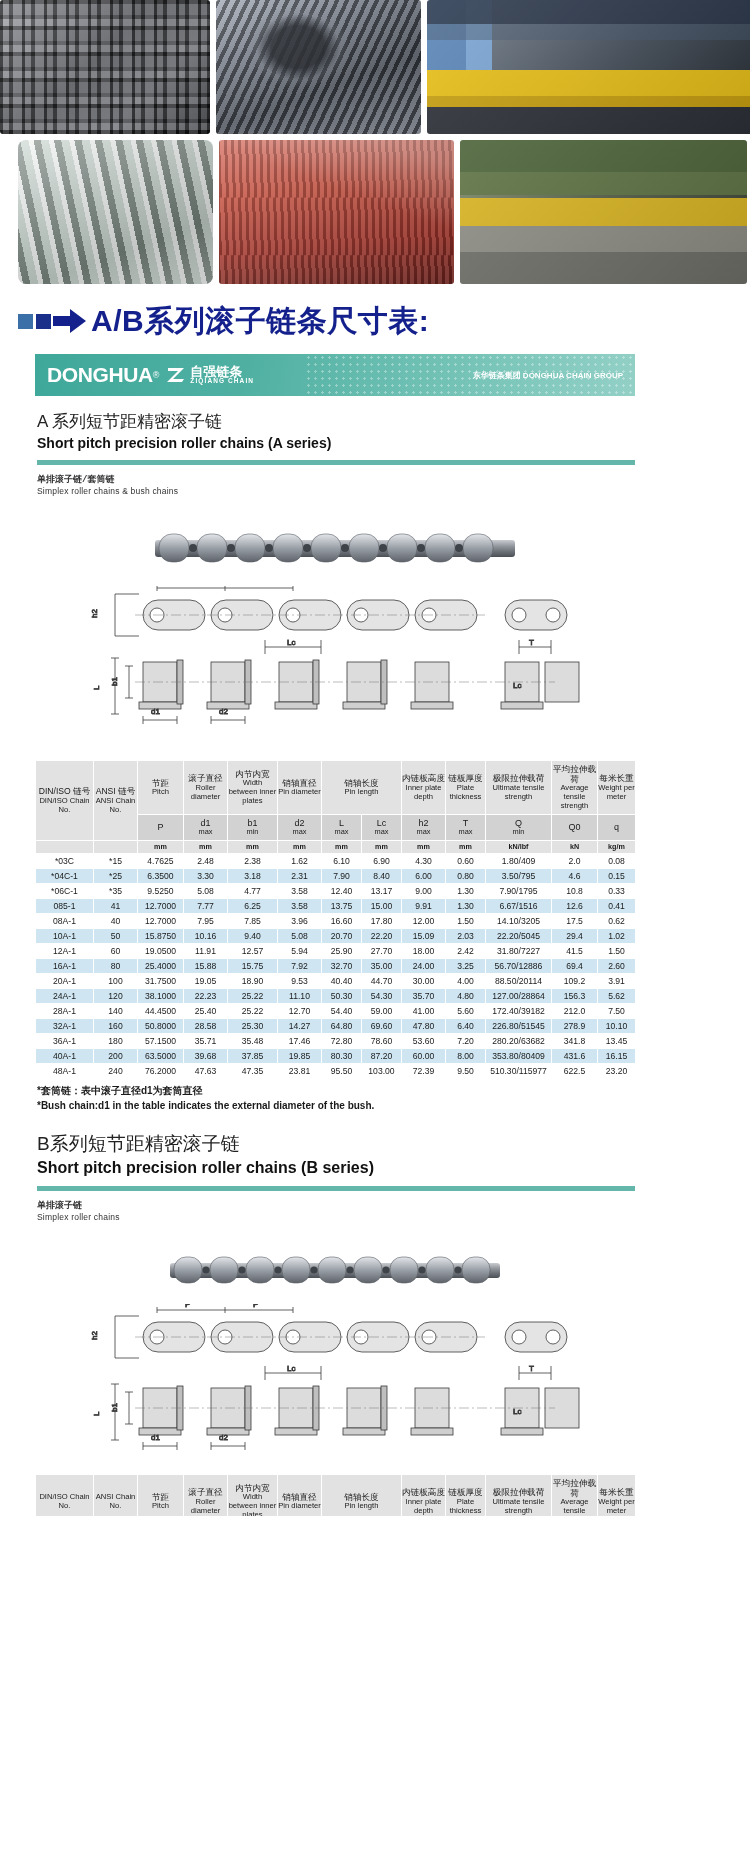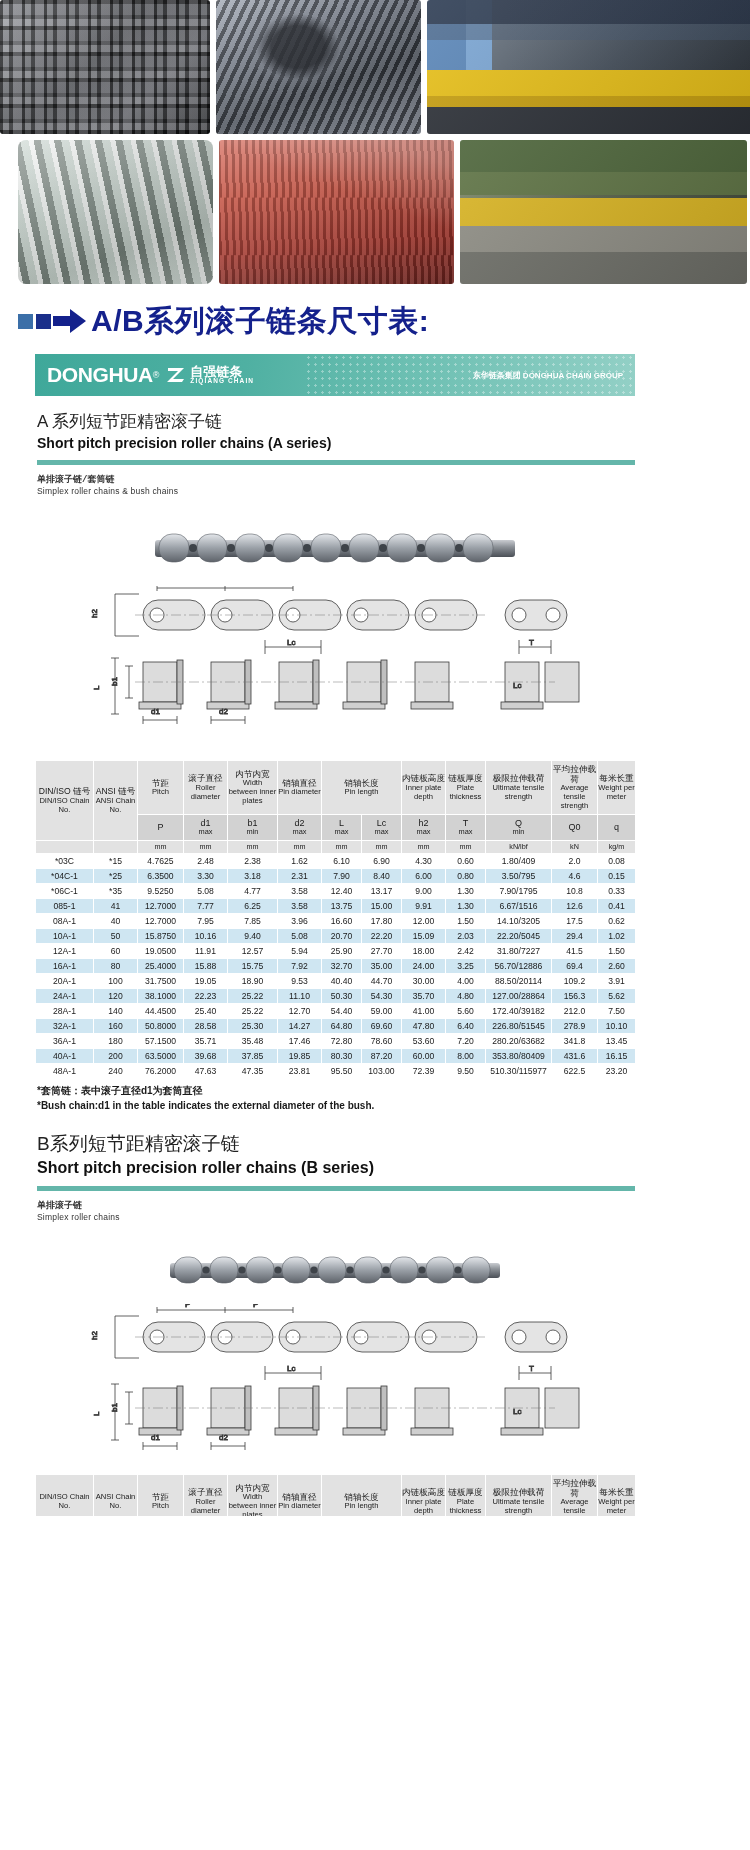--- a/index.html
+++ b/index.html
@@ -161,21 +161,21 @@
     text-align: center;
     padding: 1px 0;
     line-height: 1.18;
   }
   .hd-top th { background: #e2e2e2; font-weight: normal; height: 54px; vertical-align: middle; }
   .hd-top th .cn { font-size: 8.6px; display: block; }
   .hd-top th .en { font-size: 7.6px; display: block; }
   .hd-sym th { background: #d2d2d2; font-weight: normal; height: 26px; }
   .hd-sym th .sym { font-size: 9px; display: block; }
   .hd-sym th .mx { font-size: 7.4px; display: block; }
-  .hd-unit th { background: #e2e2e2; font-weight: normal; font-size: 7.2px; height: 13px; margin-top: 47px; }
+  .hd-unit th { background: #e2e2e2; font-weight: bold; font-size: 7.2px; height: 13px; margin-top: 47px; }
   tbody tr.odd td { background: #ffffff; }
   tbody tr.even td { background: #cfe6f2; }
   tbody td { font-size: 8.6px; height: 15px; }
   th.idcol, td.idcol { background: #e2e2e2; }
   tbody tr.even td.idcol { background: #cfe6f2; }
   tbody tr.odd td.idcol { background: #fff; }
 
   .footnote { font-size: 10px; color: #1a1a1a; margin: 5px 0 0 2px; line-height: 1.45; font-weight: bold; }
   .footnote .en { font-weight: bold; }
 

